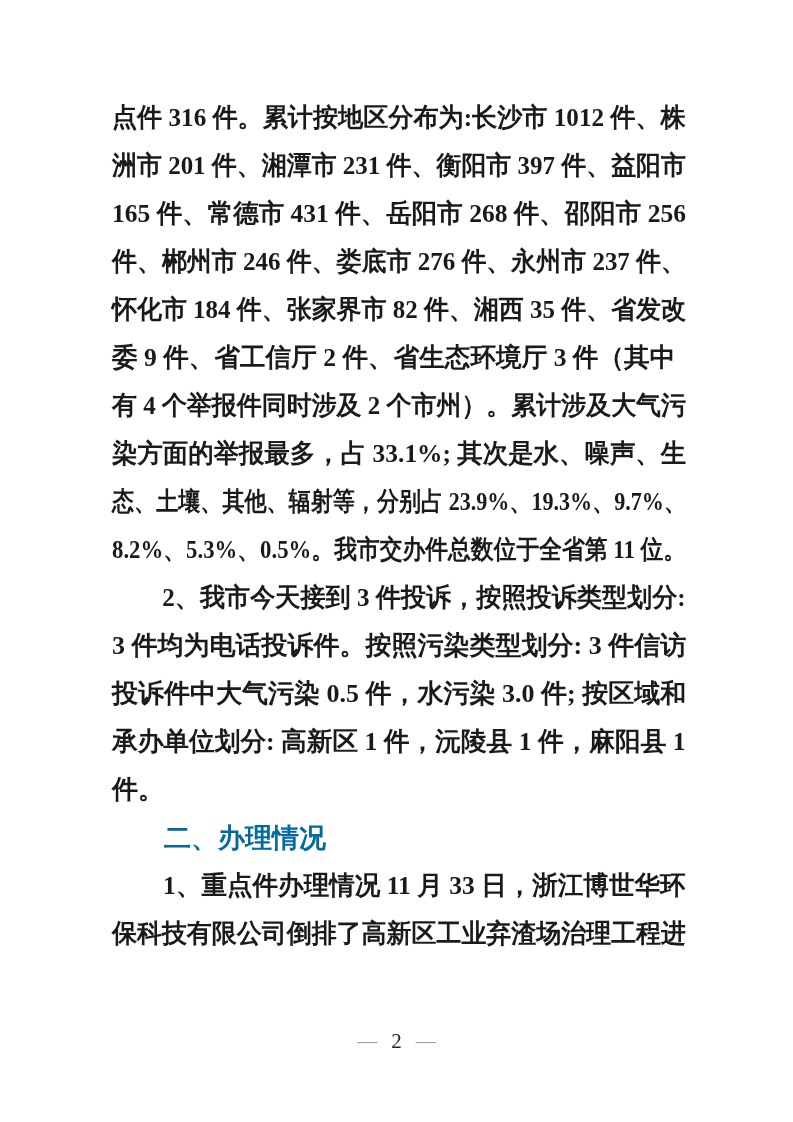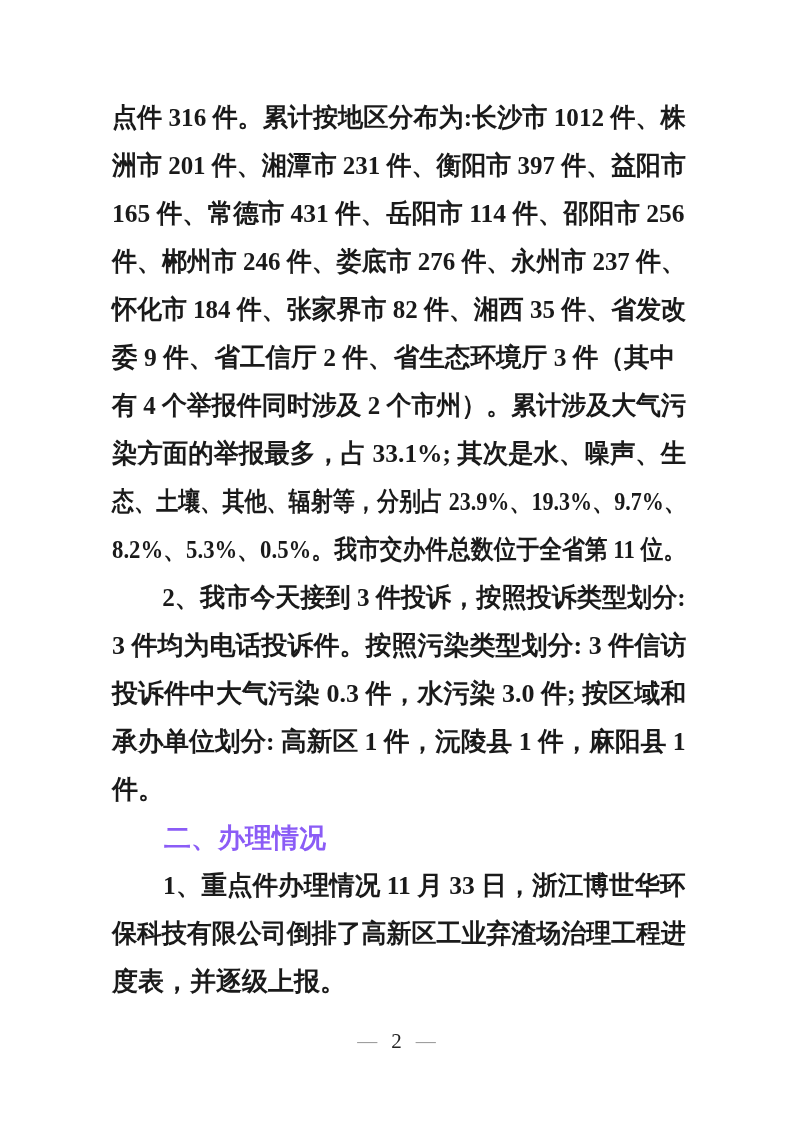--- a/index.html
+++ b/index.html
@@ -38,21 +38,21 @@
   }
   .jline span { white-space: pre; }
   
   .indent { padding-left: 52px; }
   
   .plain { text-align: left; }
   .heading {
     font-family: "Liberation Sans", sans-serif;
     font-weight: bold;
     font-size: 27px;
-    color: #8b5cf6;
+    color: #0369a1;
     padding-left: 52px;
   }
   .footer {
     position: absolute;
     top: 1026px;
     left: 0;
     width: 100%;
     height: 30px;
     display: flex;
     justify-content: center;
@@ -126,21 +126,21 @@
         <span>、</span>
         <span>常</span>
         <span>德</span>
         <span>市</span>
         <span> 431 </span>
         <span>件</span>
         <span>、</span>
         <span>岳</span>
         <span>阳</span>
         <span>市</span>
-        <span> 114 </span>
+        <span> 268 </span>
         <span>件</span>
         <span>、</span>
         <span>邵</span>
         <span>阳</span>
         <span>市</span>
         <span> 256</span>
       </div>
     <div class="line jline" style="transform: scaleX(0.959866); transform-origin: left center;">
         <span>件</span>
         <span>、</span>
@@ -353,21 +353,21 @@
       </div>
     <div class="line jline">
         <span>投</span>
         <span>诉</span>
         <span>件</span>
         <span>中</span>
         <span>大</span>
         <span>气</span>
         <span>污</span>
         <span>染</span>
-        <span> 0.3 </span>
+        <span> 0.5 </span>
         <span>件</span>
         <span>，</span>
         <span>水</span>
         <span>污</span>
         <span>染</span>
         <span> 3.0 </span>
         <span>件</span>
         <span>; </span>
         <span>按</span>
         <span>区</span>
@@ -441,21 +441,20 @@
         <span>业</span>
         <span>弃</span>
         <span>渣</span>
         <span>场</span>
         <span>治</span>
         <span>理</span>
         <span>工</span>
         <span>程</span>
         <span>进</span>
       </div>
-    <div class="line plain">度表，并逐级上报。</div>
   </div>
 
   <div class="footer">
     <span class="dash">—</span>
     <span class="pagenum">2</span>
     <span class="dash">—</span>
   </div>
 </div>
 
 </body></html>

